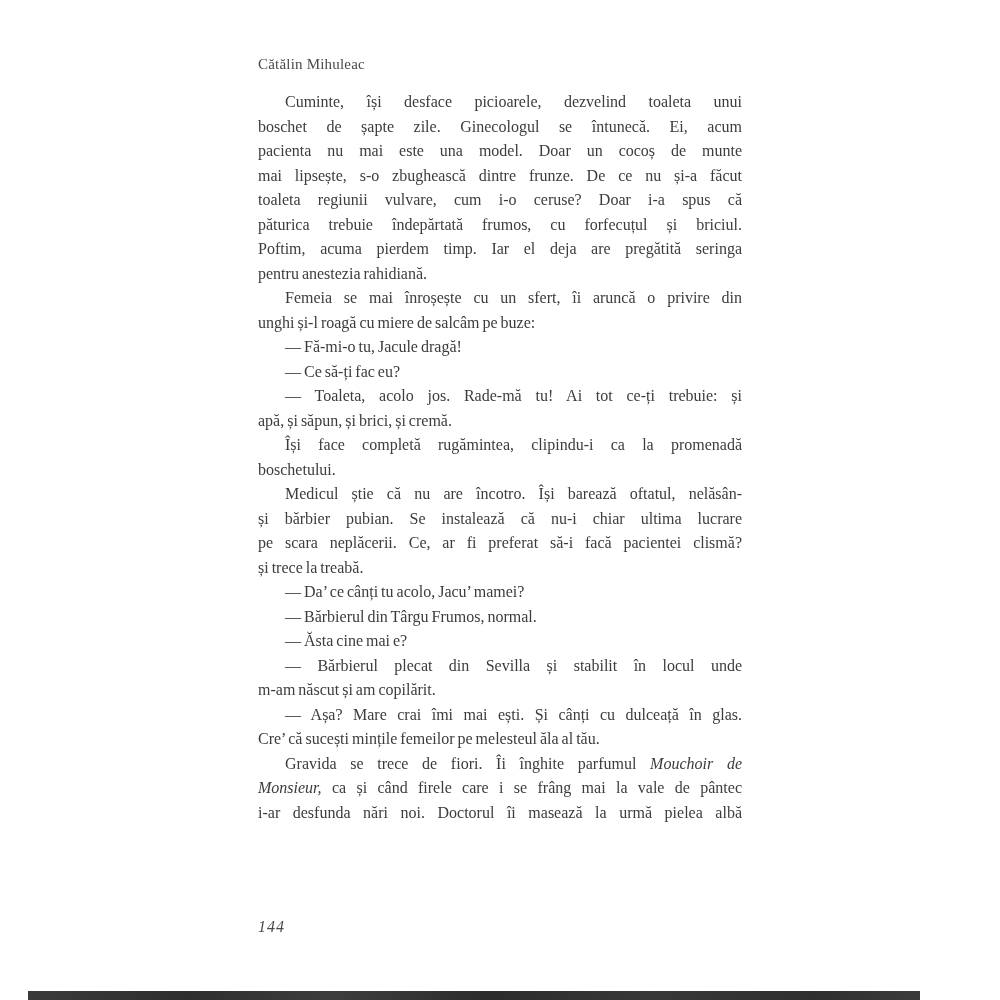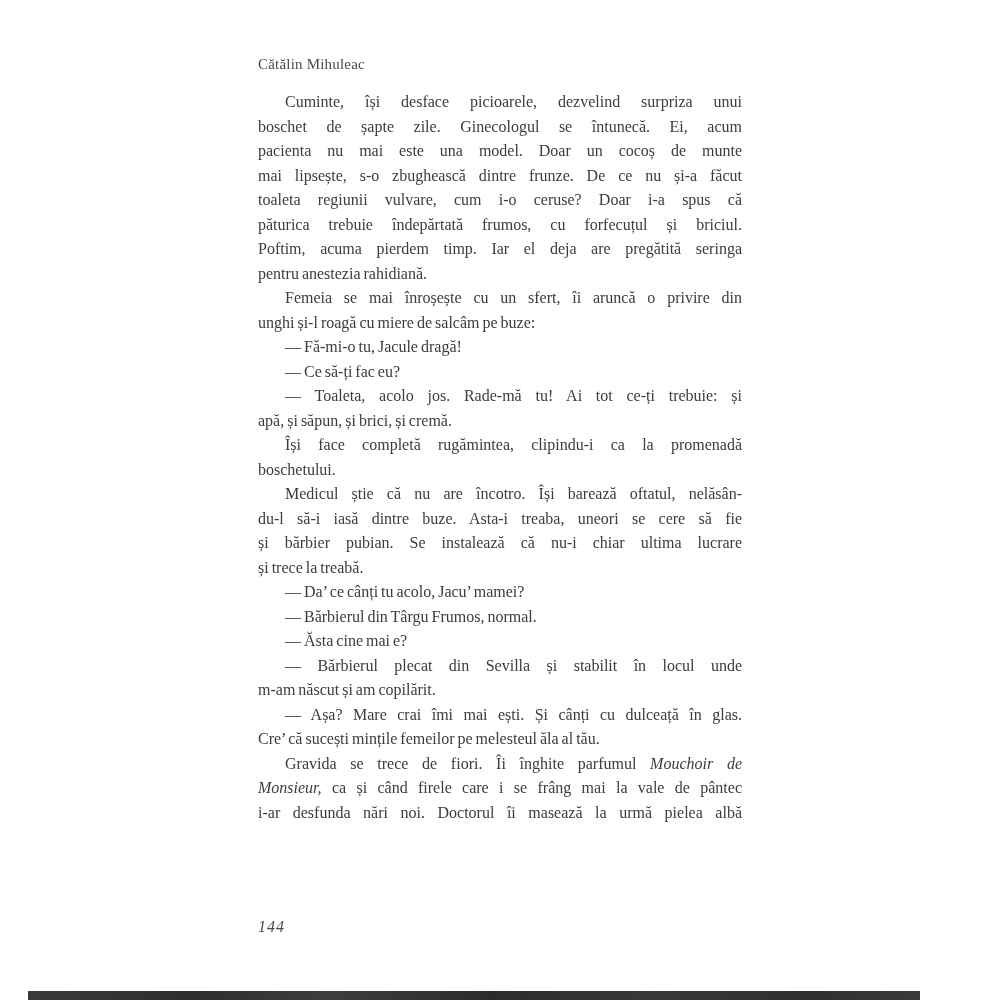--- a/index.html
+++ b/index.html
@@ -73,21 +73,21 @@
   }
 </style>
 </head>
 <body>
 
 <div id="screen">
   <div class="running-header">Cătălin Mihuleac</div>
 
   <div class="body-text">
       <div class="para">
-        <div class="line first"><span>Cuminte, își desface picioarele, dezvelind surpriza unui</span></div>
+        <div class="line first"><span>Cuminte, își desface picioarele, dezvelind toaleta unui</span></div>
         <div class="line"><span>boschet de șapte zile. Ginecologul se întunecă. Ei, acum</span></div>
         <div class="line"><span>pacienta nu mai este una model. Doar un cocoș de munte</span></div>
         <div class="line"><span>mai lipsește, s-o zbughească dintre frunze. De ce nu și-a făcut</span></div>
         <div class="line"><span>toaleta regiunii vulvare, cum i-o ceruse? Doar i-a spus că</span></div>
         <div class="line"><span>păturica trebuie îndepărtată frumos, cu forfecuțul și briciul.</span></div>
         <div class="line"><span>Poftim, acuma pierdem timp. Iar el deja are pregătită seringa</span></div>
         <div class="line left"><span>pentru anestezia rahidiană.</span></div>
       </div>
       <div class="para">
         <div class="line first"><span>Femeia se mai înroșește cu un sfert, îi aruncă o privire din</span></div>
@@ -102,22 +102,22 @@
       <div class="para">
         <div class="line first"><span>— Toaleta, acolo jos. Rade-mă tu! Ai tot ce-ți trebuie: și</span></div>
         <div class="line left"><span>apă, și săpun, și brici, și cremă.</span></div>
       </div>
       <div class="para">
         <div class="line first"><span>Își face completă rugămintea, clipindu-i ca la promenadă</span></div>
         <div class="line left"><span>boschetului.</span></div>
       </div>
       <div class="para">
         <div class="line first"><span>Medicul știe că nu are încotro. Își barează oftatul, nelăsân-</span></div>
-        <div class="line"><span>du-l să-i iasă dintre buze. Asta-i treaba, uneori se cere să fie</span></div>
         <div class="line"><span>și bărbier pubian. Se instalează că nu-i chiar ultima lucrare</span></div>
+        <div class="line"><span>pe scara neplăcerii. Ce, ar fi preferat să-i facă pacientei clismă?</span></div>
         <div class="line left"><span>și trece la treabă.</span></div>
       </div>
       <div class="para">
         <div class="line left first"><span>— Da’ ce cânți tu acolo, Jacu’ mamei?</span></div>
       </div>
       <div class="para">
         <div class="line left first"><span>— Bărbierul din Târgu Frumos, normal.</span></div>
       </div>
       <div class="para">
         <div class="line left first"><span>— Ăsta cine mai e?</span></div>

